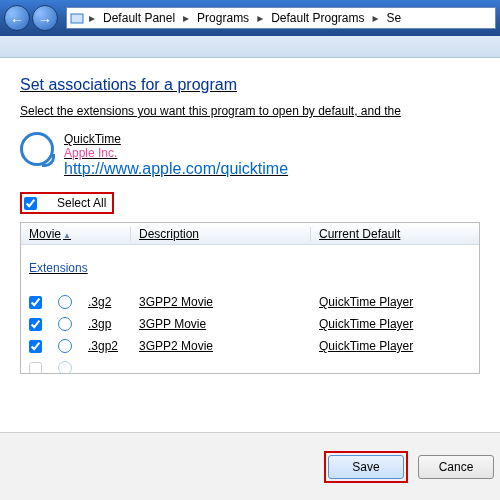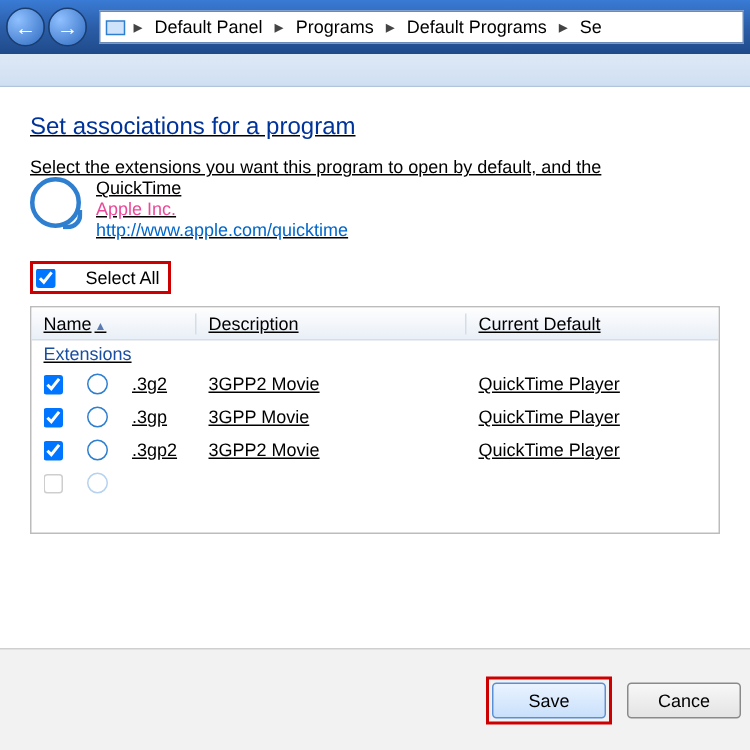--- a/index.html
+++ b/index.html
@@ -52,57 +52,57 @@
   .body {
     padding: 12px 20px 0 20px;
     text-decoration: underline;
   }
   .title {
     color: #003399;
     font-size: 16px;
     margin: 6px 0 10px 0;
   }
   .subtitle {
-    font-size: 12px; color:#000; 
+    font-size: 12px; color:#000; margin-bottom:14px;
     white-space: nowrap; overflow:hidden;
   }
   .proginfo { display:flex; align-items:flex-start; gap:10px; margin-bottom:14px;}
   .qicon {
     width:34px;height:34px;border-radius:50%;
     border:3px solid #2f7fd0;
     position:relative;
   }
   .qicon::after{
     content:""; position:absolute; width:10px;height:10px;border:3px solid #2f7fd0;
     border-left:none;border-top:none; border-bottom-right-radius:10px;
     right:-4px; bottom:-4px; transform:rotate(0deg);
   }
   .proginfo .t1{font-size:12px;}
   .proginfo .t2{font-size:12px;color:#ec4899;}
-  .proginfo a{color:#0066cc;text-decoration:none;font-size:12px;}
+  .proginfo a{color:#0066cc;text-decoration:none;font-size:16px;}
   .selall-wrap{
     display:inline-flex;align-items:center;gap:20px;
     border:2px solid #c00; padding:2px 6px 2px 2px;
   }
   .selall-wrap input{margin:0;}
   .listarea{
     border:1px solid #bcbcbc; margin-top:8px;
     background:#fff;
     height:152px; overflow:hidden;
   }
   .hdr{
     display:flex; background:linear-gradient(to bottom,#fefefe,#e9eff7);
     border-bottom:1px solid #d6dde8; height:22px; align-items:center;
     font-size:12px;
   }
   .hdr .c1{width:110px;padding-left:8px;border-right:1px solid #d6dde8;}
   .hdr .c2{width:180px;padding-left:8px;border-right:1px solid #d6dde8;}
   .hdr .c3{flex:1;padding-left:8px;}
   .grp{
-    color:#1a4e9e;font-size:12px;padding:2px 8px;
+    color:#1a4e9e;font-size:12px;padding:16px 8px;
   }
   .row{display:flex;align-items:center;height:22px;}
   .row .c1{width:110px;display:flex;align-items:center;gap:16px;padding-left:8px;}
   .row .c2{width:180px;padding-left:8px;}
   .row .c3{flex:1;padding-left:8px;}
   .row input{margin:0;}
   .miniicon{width:14px;height:14px;border:1px solid #2f7fd0;border-radius:50%;display:inline-block;}
   .footer{
     position:absolute; left:0; right:0; bottom:0; height:68px;
     border-top:1px solid #cfcfcf;
@@ -160,21 +160,21 @@
     </div>
   </div>
 
   <span class="selall-wrap">
     <input type="checkbox" checked="" style="">
     <span>Select All</span>
   </span>
 
   <div class="listarea">
     <div class="hdr">
-      <div class="c1"><span>Name</span><span class="sorticon">▲</span></div>
+      <div class="c1"><span>Movie</span><span class="sorticon">▲</span></div>
       <div class="c2">Description</div>
       <div class="c3">Current Default</div>
     </div>
     <div class="grp">Extensions</div>
 
     <div class="row">
       <div class="c1">
           <input type="checkbox" checked="" style="">
           <span class="miniicon"></span>
           <span>.3g2</span>

